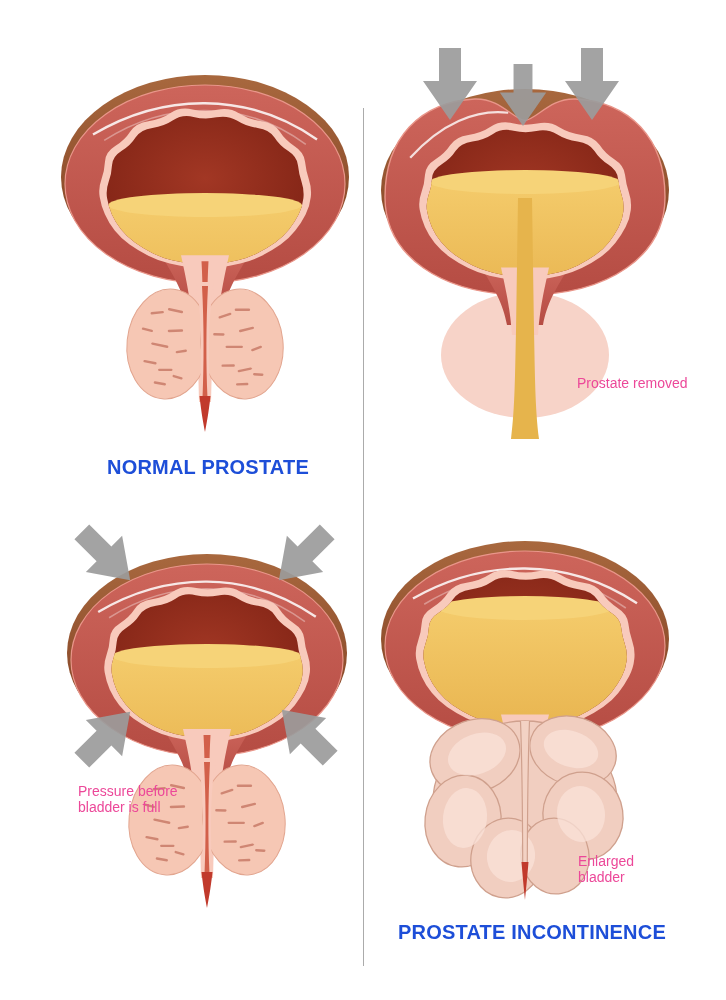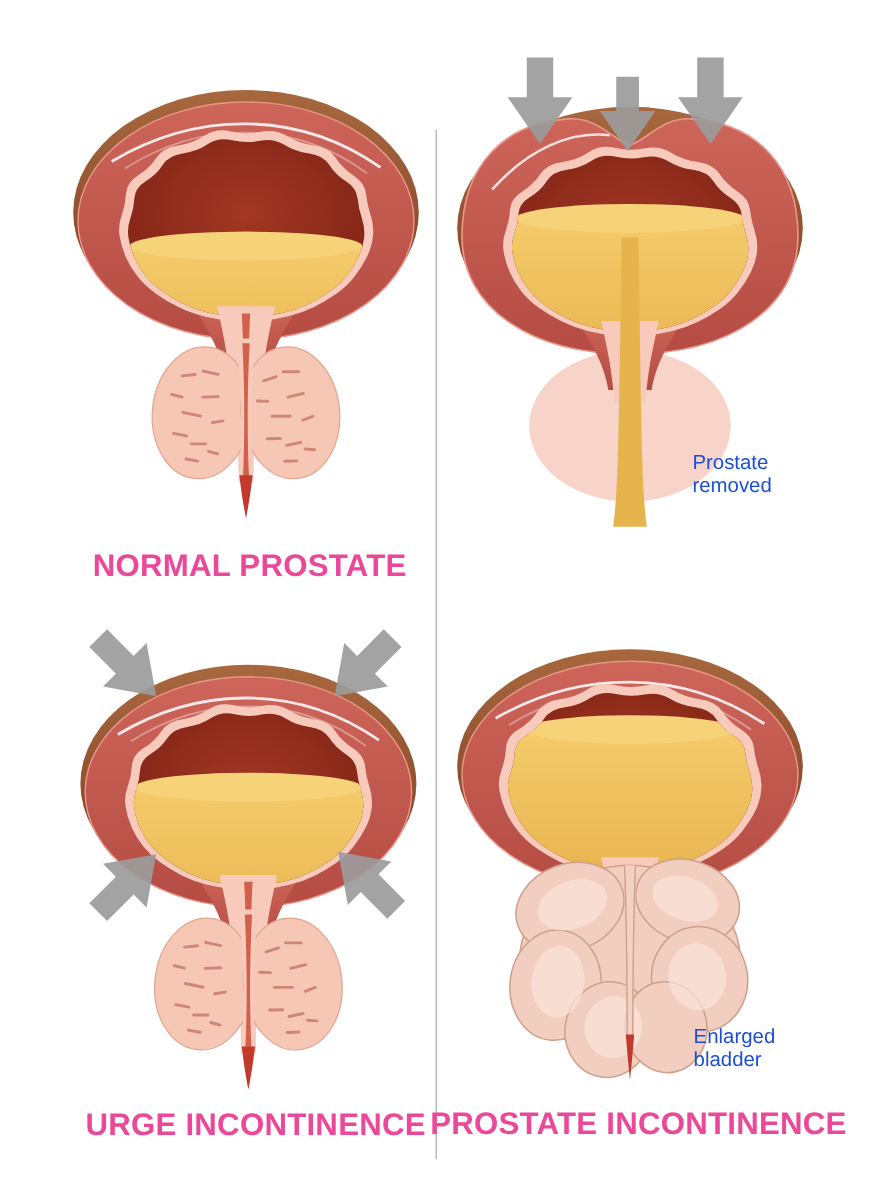--- a/index.html
+++ b/index.html
@@ -6,24 +6,24 @@
   body{
     width:726px;height:1000px;position:relative;overflow:hidden;
     background:#ffffff;font-family:"Liberation Sans",sans-serif;
   }
   .stage{position:absolute;left:0;top:0;width:726px;height:1000px}
   #art{position:absolute;left:0;top:0;width:726px;height:1000px}
   #art svg{position:absolute;left:0;top:0}
   .divider{position:absolute;left:363px;top:108px;width:1px;height:858px;background:#ababab}
   .caption{
     position:absolute;transform:translateX(-50%);
-    font-weight:700;font-size:26px;letter-spacing:.2px;color:#ec4899;white-space:nowrap
+    font-weight:700;font-size:20px;letter-spacing:.2px;color:#1d4ed8;white-space:nowrap
   }
   .annotation{
-    position:absolute;font-size:17px;line-height:1.14;color:#1d4ed8
+    position:absolute;font-size:14px;line-height:1.14;color:#ec4899
   }
 </style>
 </head>
 <body>
 
 <div class="stage">
 
   <div id="art">
       <svg width="726" height="1000" viewBox="0 0 726 1000" xmlns="http://www.w3.org/2000/svg">
         <defs>
@@ -246,21 +246,21 @@
           </g>
         </g>
       </svg>
     </div>
 
   <div class="divider"></div>
 
   <div class="caption" style="left:208px;top:456px">NORMAL PROSTATE</div>
 
 
-  <div class="caption" style="left:213px;top:922px">URGE INCONTINENCE</div>
 
   <div class="caption" style="left:532px;top:921px">PROSTATE INCONTINENCE</div>
 
   <div class="annotation" style="left:577px;top:376px;width:112px">Prostate removed</div>
 
+  <div class="annotation" style="left:78px;top:784px;width:100px">Pressure before bladder is full</div>
 
   <div class="annotation" style="left:578px;top:854px;width:100px">Enlarged bladder</div>
 </div>
 
 </body></html>

